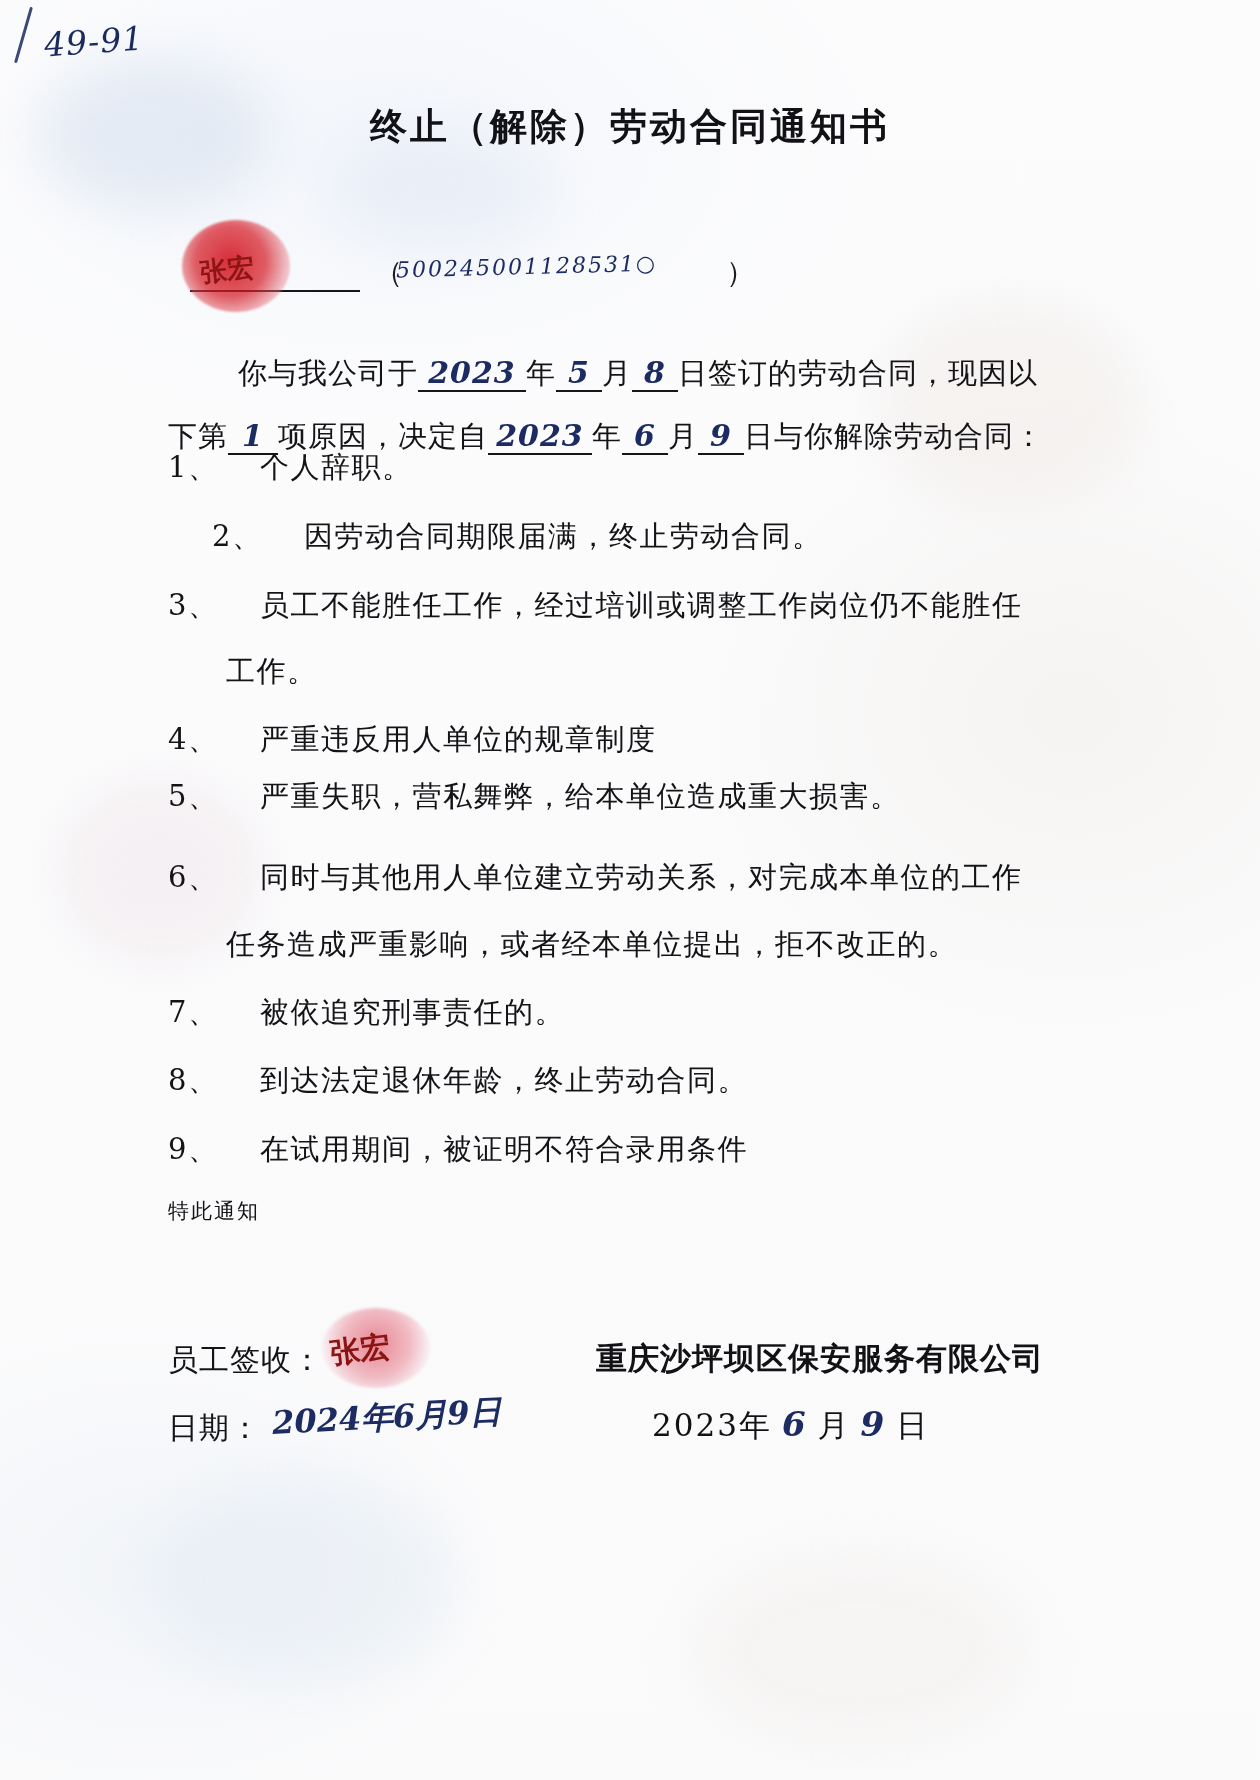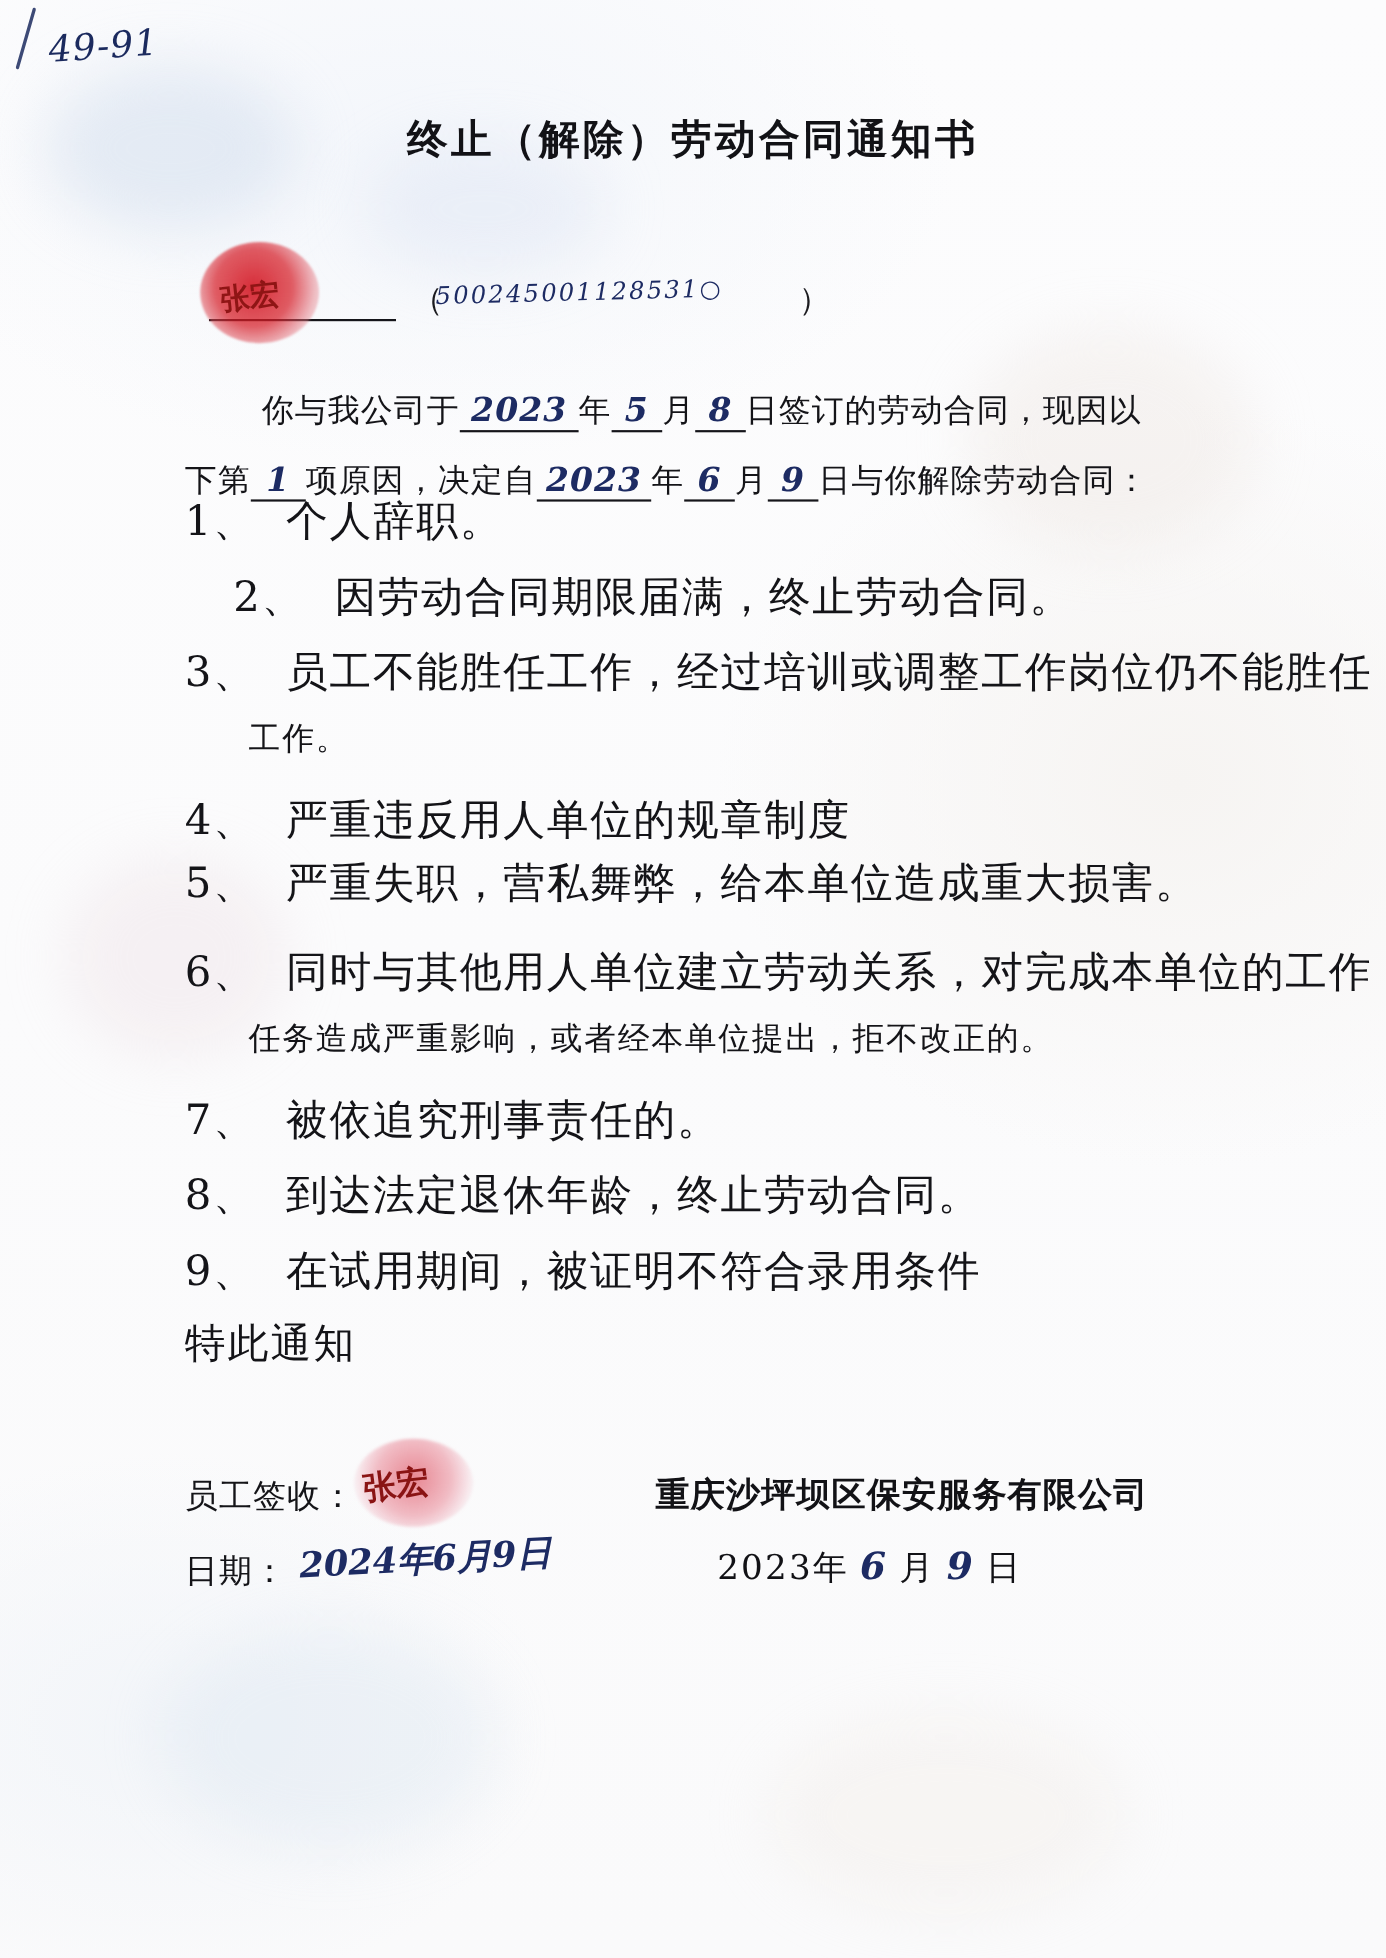--- a/index.html
+++ b/index.html
@@ -146,21 +146,21 @@
     font-style: italic;
     font-weight: bold;
     color: #1d2b63;
     font-size: 30px;
   }
 
   
   .item {
     position: absolute;
     font-family: "DejaVu Serif", "Liberation Serif", serif;
-    font-size: 38px;
+    font-size: 29px;
     letter-spacing: 1.5px;
     color: #141418;
     white-space: nowrap;
   }
   .item .num {
     display: inline-block;
     width: 92px;
   }
   .cont {
     position: absolute;
@@ -168,21 +168,21 @@
     font-size: 29px;
     letter-spacing: 1.5px;
     color: #141418;
     white-space: nowrap;
     left: 226px;
   }
   .notice {
     position: absolute;
     left: 168px; top: 1197px;
     font-family: "DejaVu Serif", "Liberation Serif", serif;
-    font-size: 37px;
+    font-size: 21px;
     letter-spacing: 2px;
     color: #141418;
   }
 
   
   .sign-label {
     position: absolute;
     left: 168px; top: 1340px;
     font-family: "DejaVu Serif", "Liberation Serif", serif;
     font-size: 30px;

